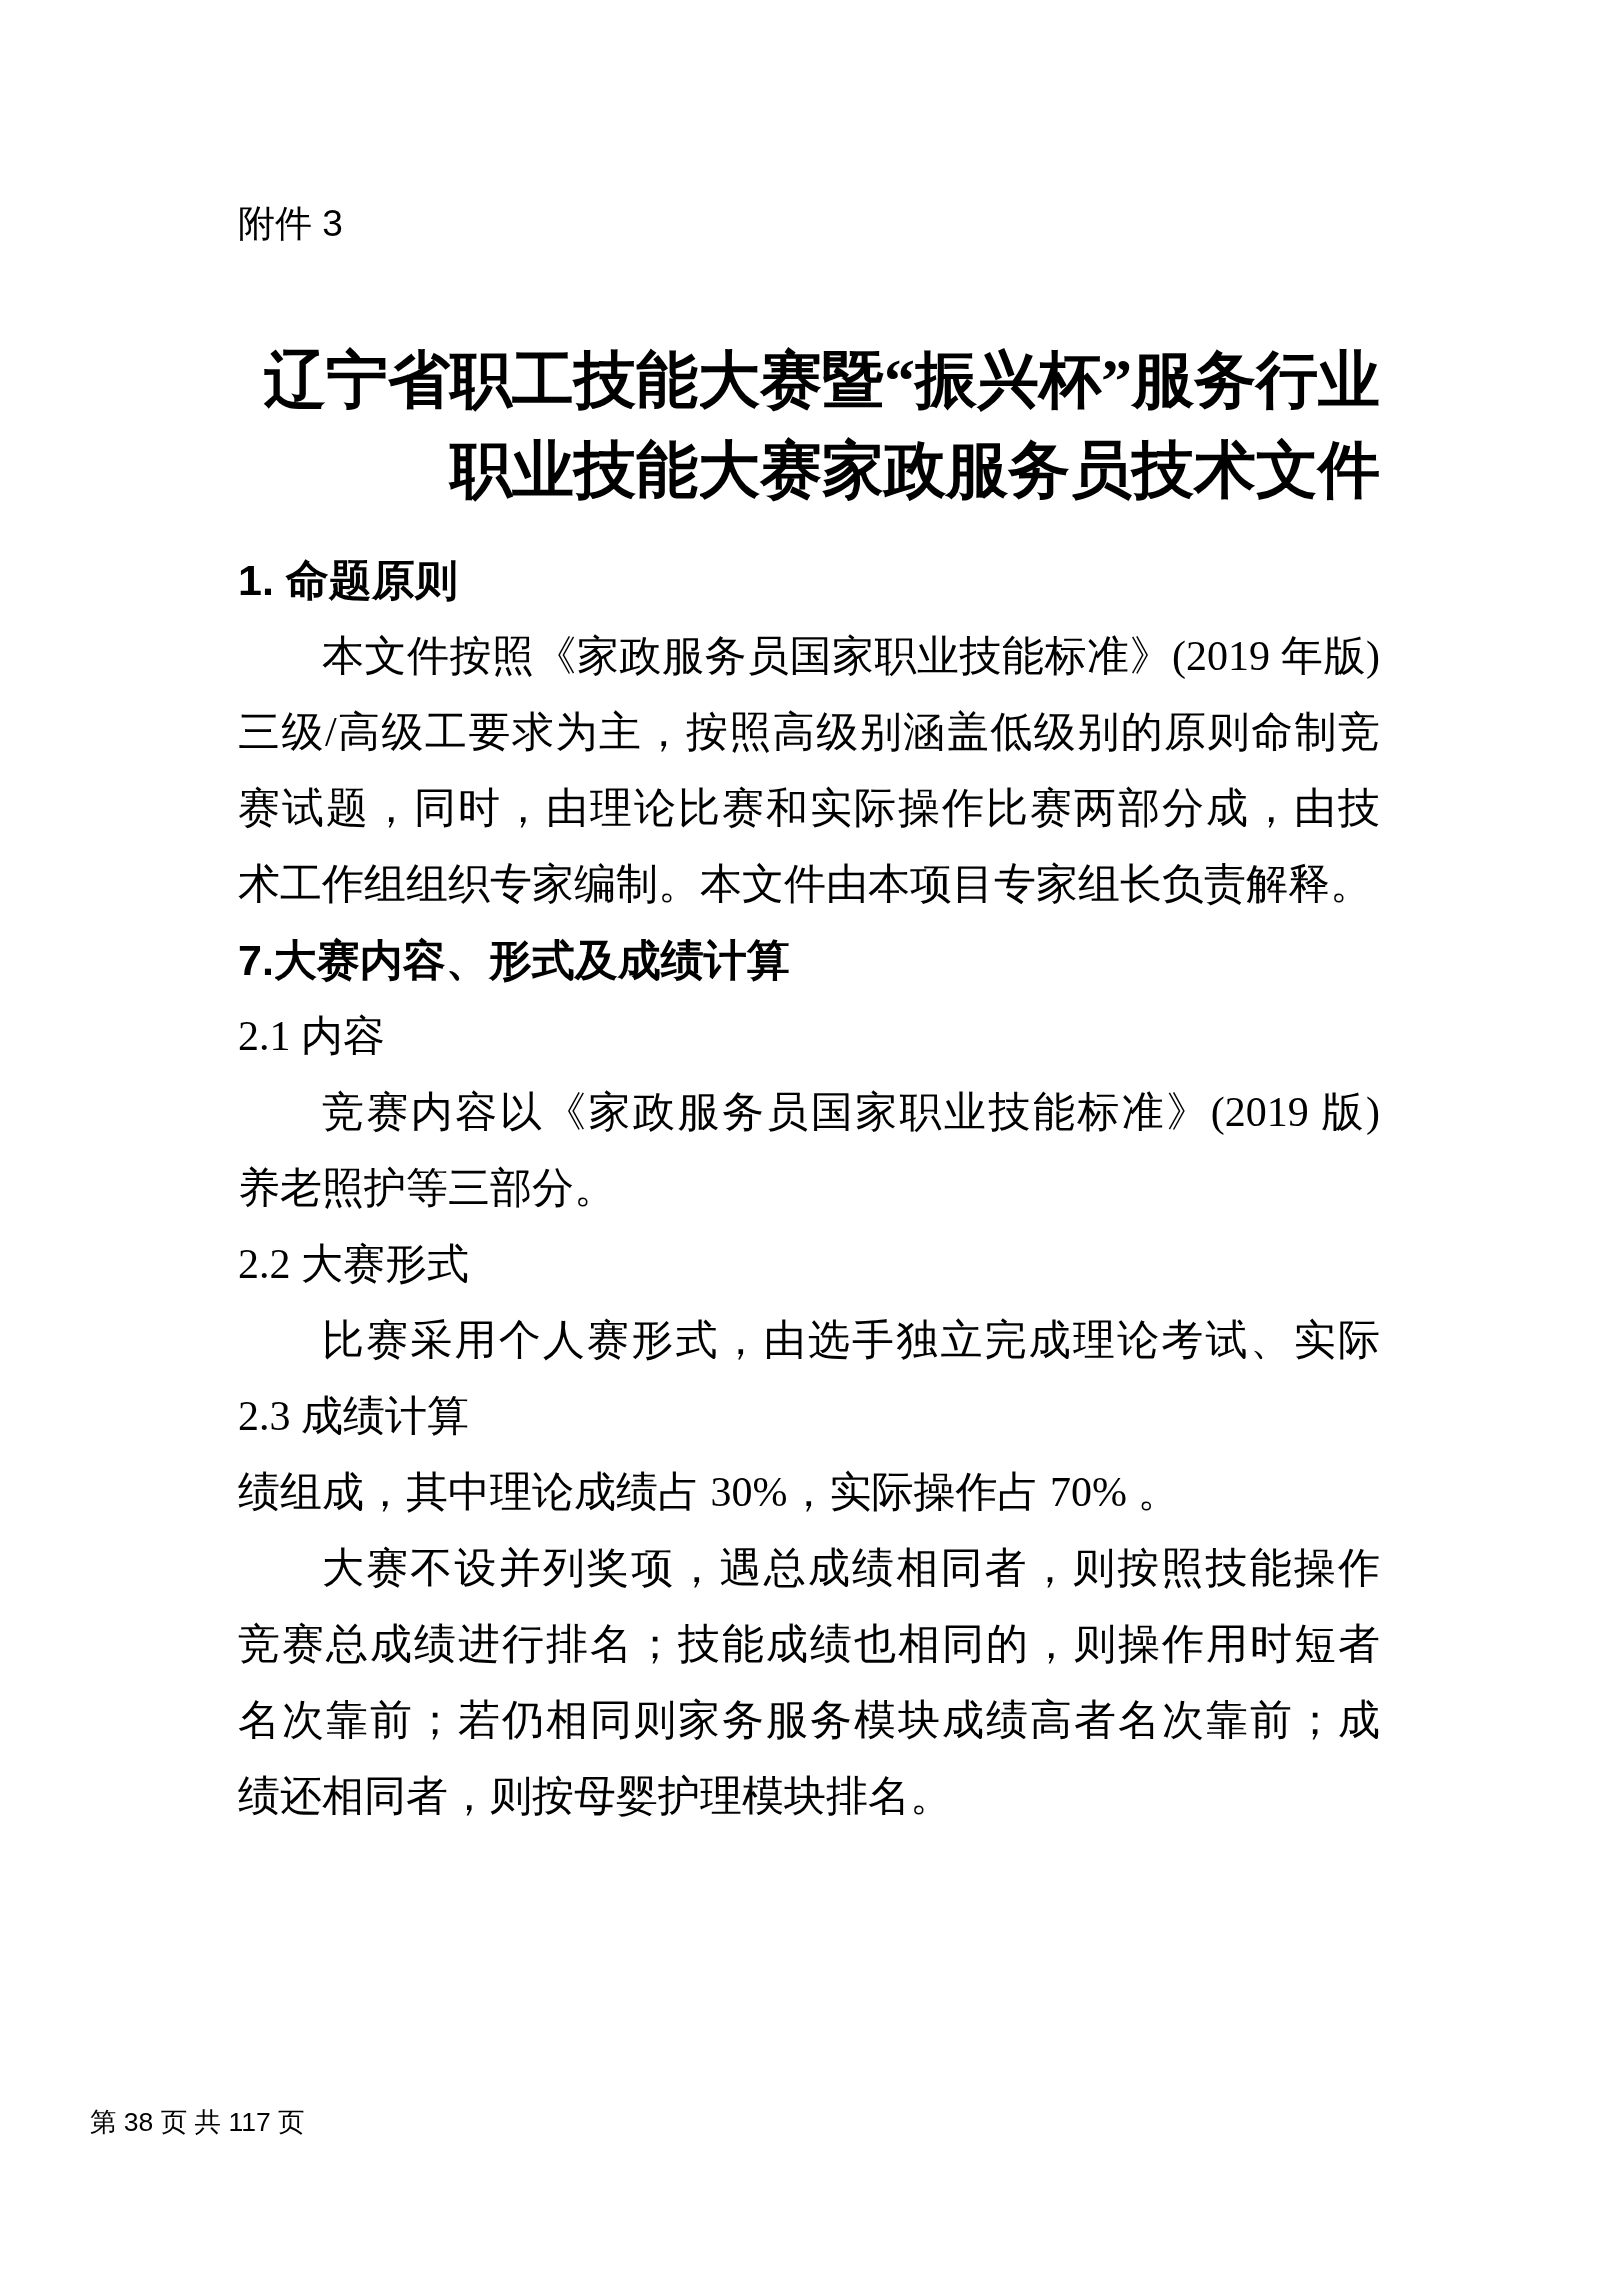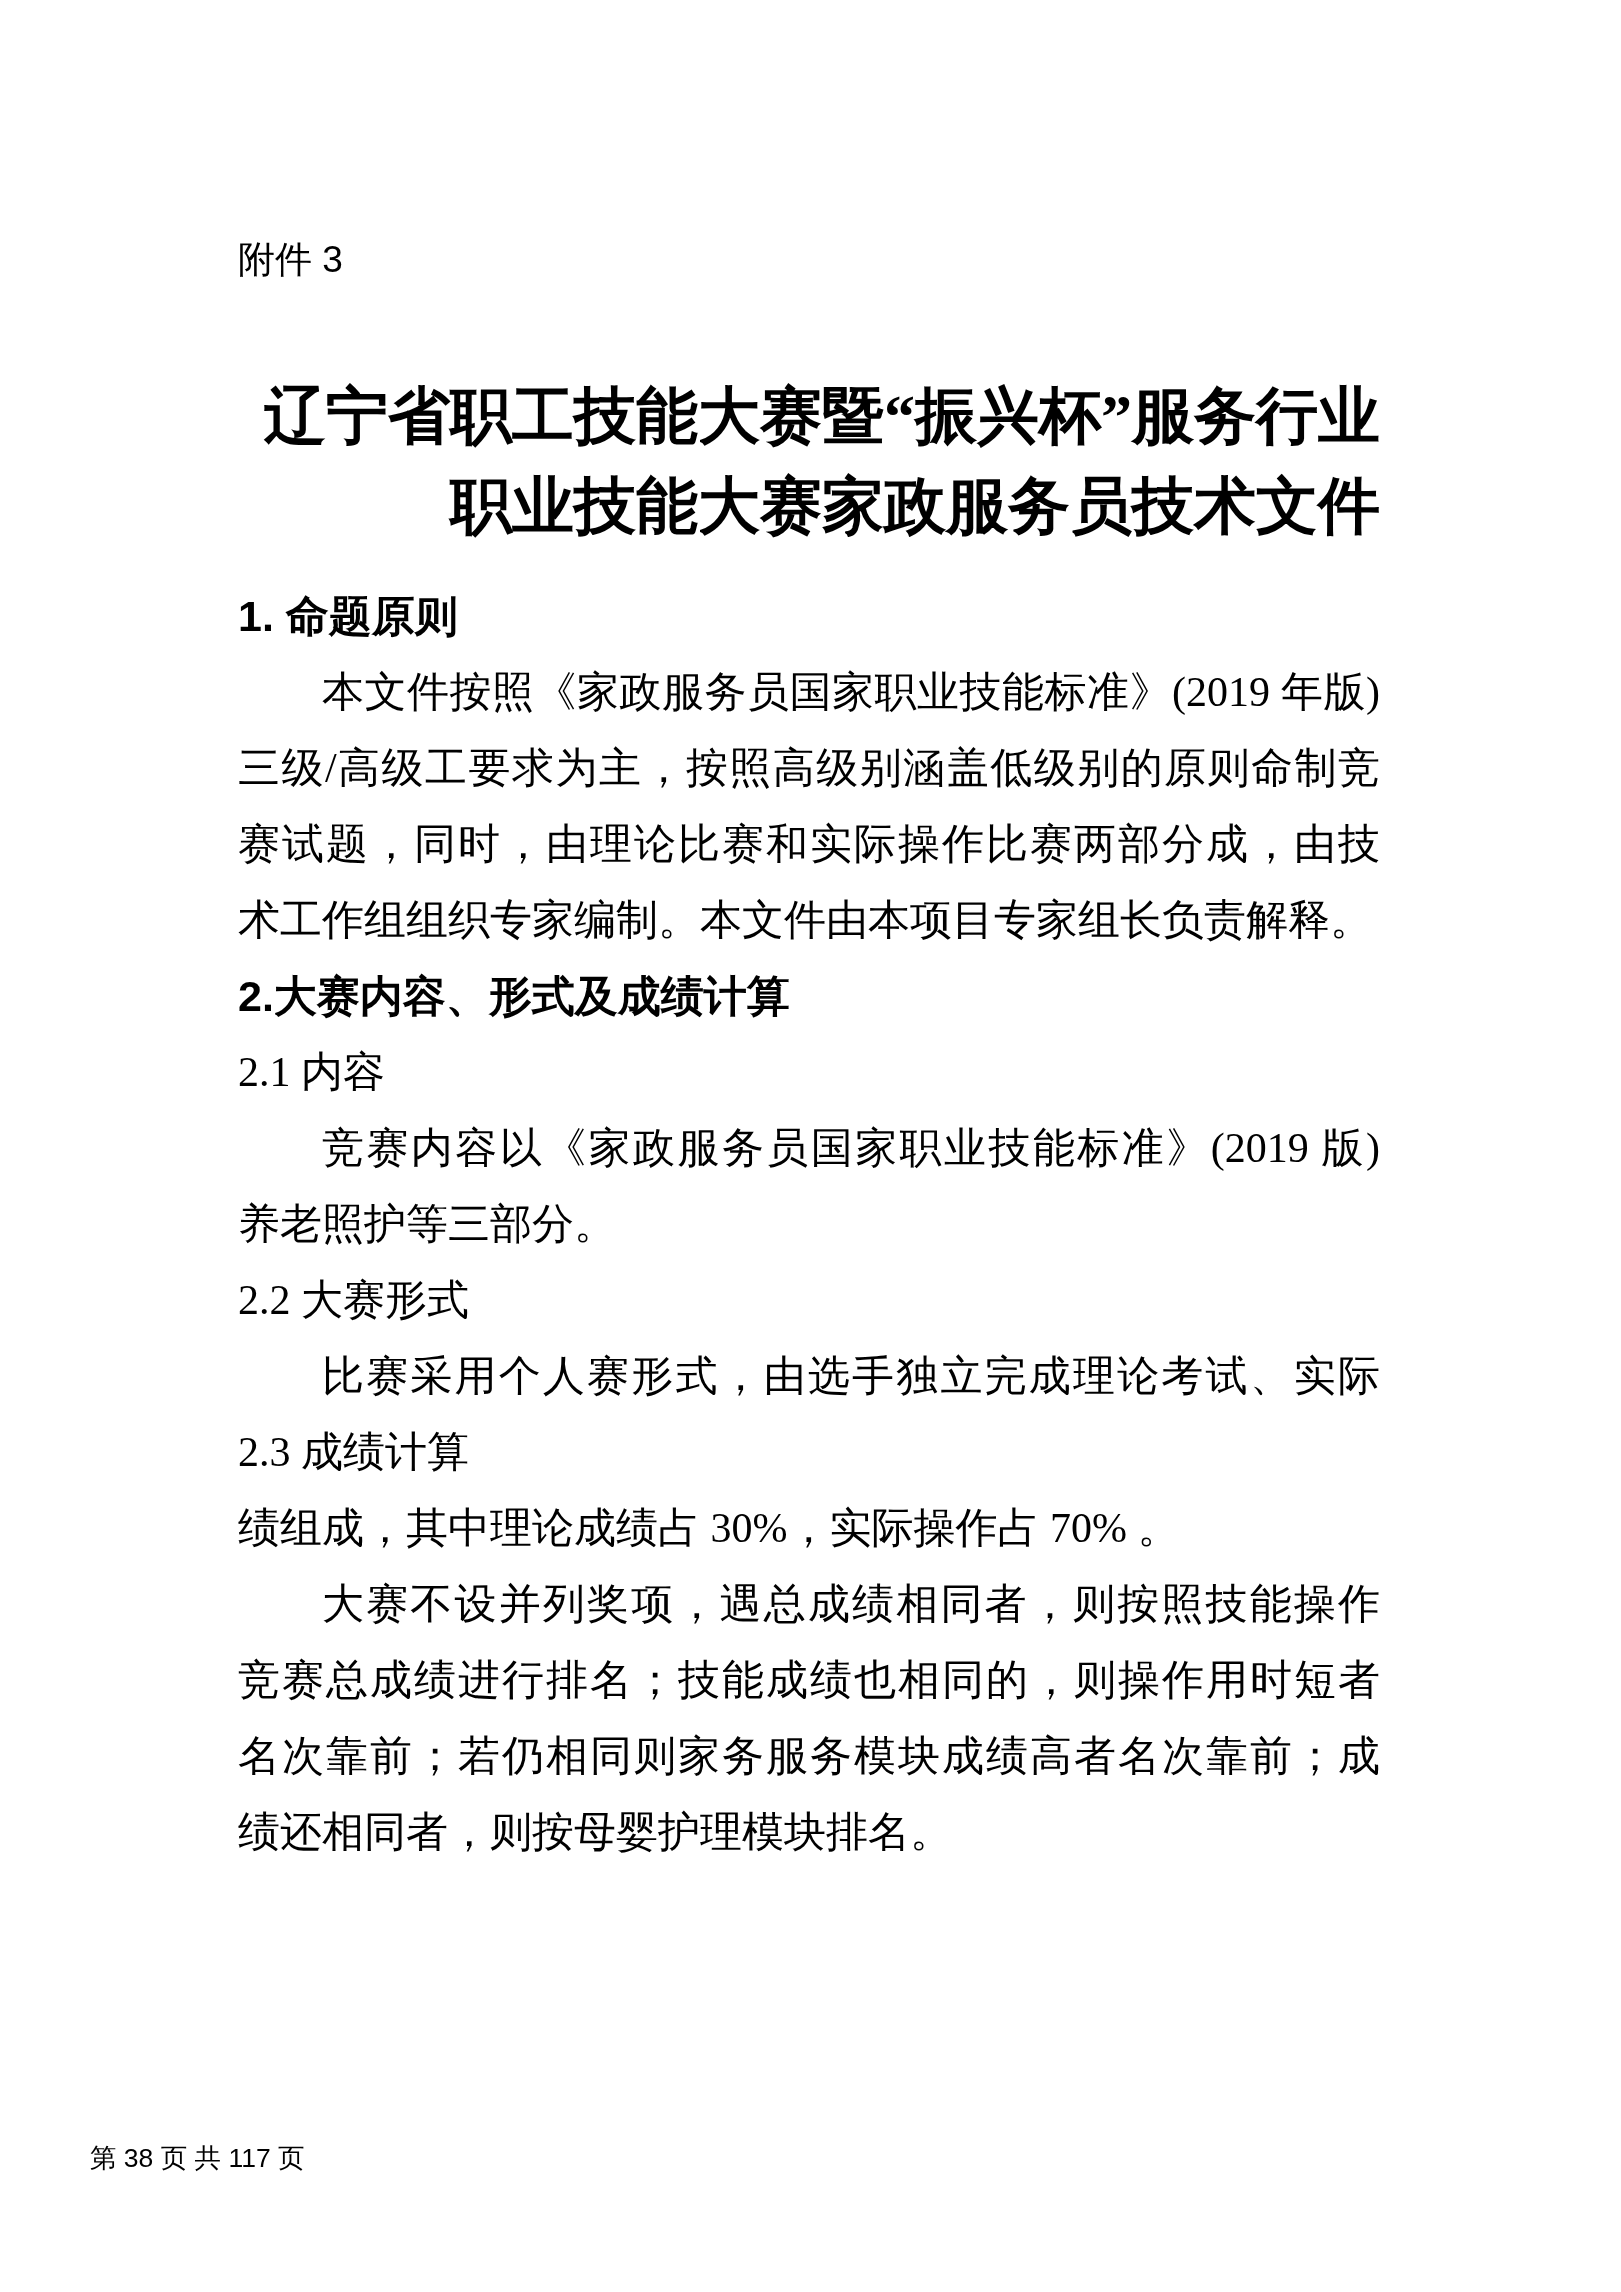--- a/index.html
+++ b/index.html
@@ -12,21 +12,20 @@
     height: 2293px;
     position: relative;
     overflow: hidden;
     color: #000000;
     font-family: "Liberation Serif", "DejaVu Serif", serif;
   }
   .page {
     position: absolute;
     inset: 0;
     background: #ffffff;
-    margin-top: 36px;
   }
   .attachment {
     margin: 202px 241px 0 238px;
     font-family: "Liberation Sans", "DejaVu Sans", sans-serif;
     font-size: 37px;
     line-height: 43px;
     font-weight: 400;
     white-space: nowrap;
   }
   .title {
@@ -94,21 +93,21 @@
     <div class="title-line">辽宁省职工技能大赛暨“振兴杯”服务行业</div>
     <div class="title-line">职业技能大赛家政服务员技术文件</div>
   </div>
 
   <div class="content">
       <div class="block heading">1. 命题原则</div>
       <div class="block line indent justify">本文件按照《家政服务员国家职业技能标准》(2019 年版)</div>
       <div class="block line justify">三级/高级工要求为主，按照高级别涵盖低级别的原则命制竞</div>
       <div class="block line justify">赛试题，同时，由理论比赛和实际操作比赛两部分成，由技</div>
       <div class="block line">术工作组组织专家编制。本文件由本项目专家组长负责解释。</div>
-      <div class="block heading">2.大赛内容、形式及成绩计算</div>
+      <div class="block heading">7.大赛内容、形式及成绩计算</div>
       <div class="block subheading">2.1 内容</div>
       <div class="block line indent justify">竞赛内容以《家政服务员国家职业技能标准》(2019 版)</div>
       <div class="block line">养老照护等三部分。</div>
       <div class="block subheading">2.2 大赛形式</div>
       <div class="block line indent justify">比赛采用个人赛形式，由选手独立完成理论考试、实际</div>
       <div class="block subheading">2.3 成绩计算</div>
       <div class="block line">绩组成，其中理论成绩占 30%，实际操作占 70% 。</div>
       <div class="block line indent justify">大赛不设并列奖项，遇总成绩相同者，则按照技能操作</div>
       <div class="block line justify">竞赛总成绩进行排名；技能成绩也相同的，则操作用时短者</div>
       <div class="block line justify">名次靠前；若仍相同则家务服务模块成绩高者名次靠前；成</div>

